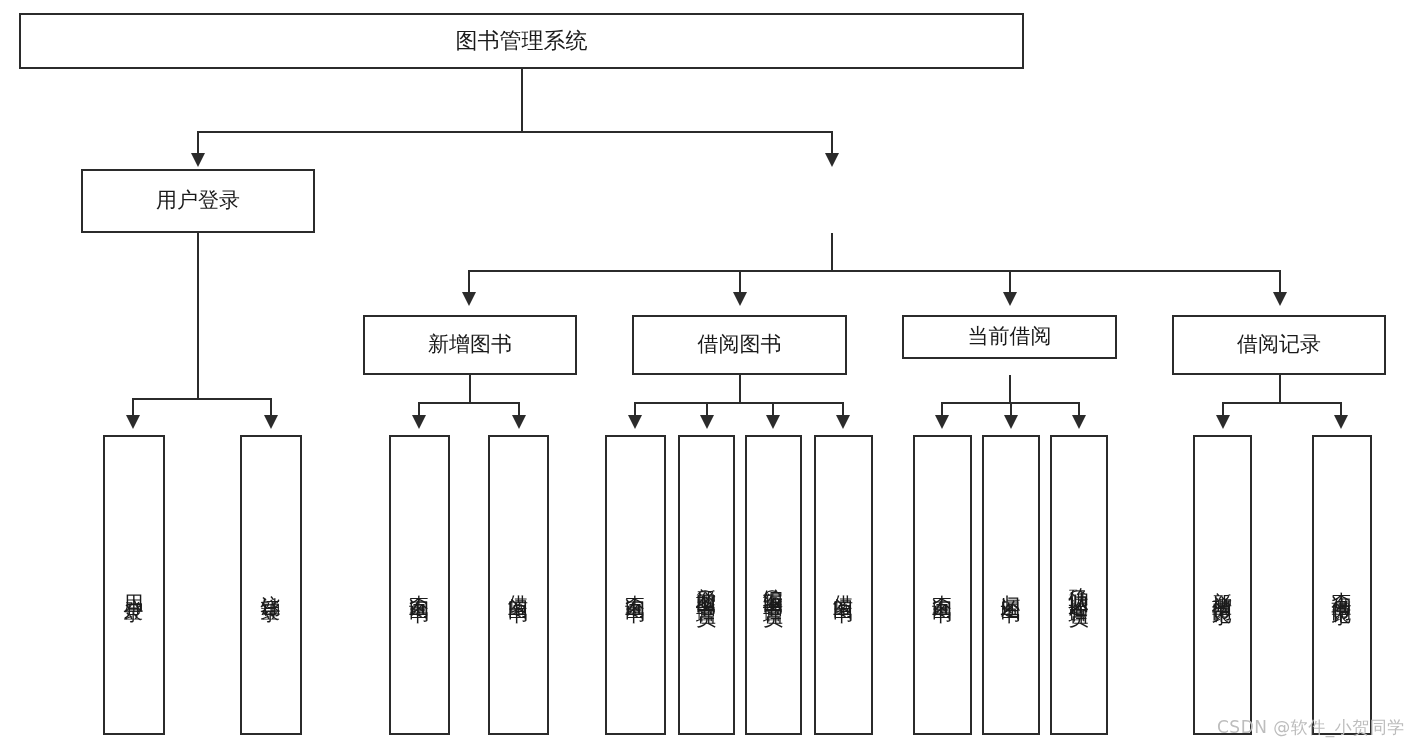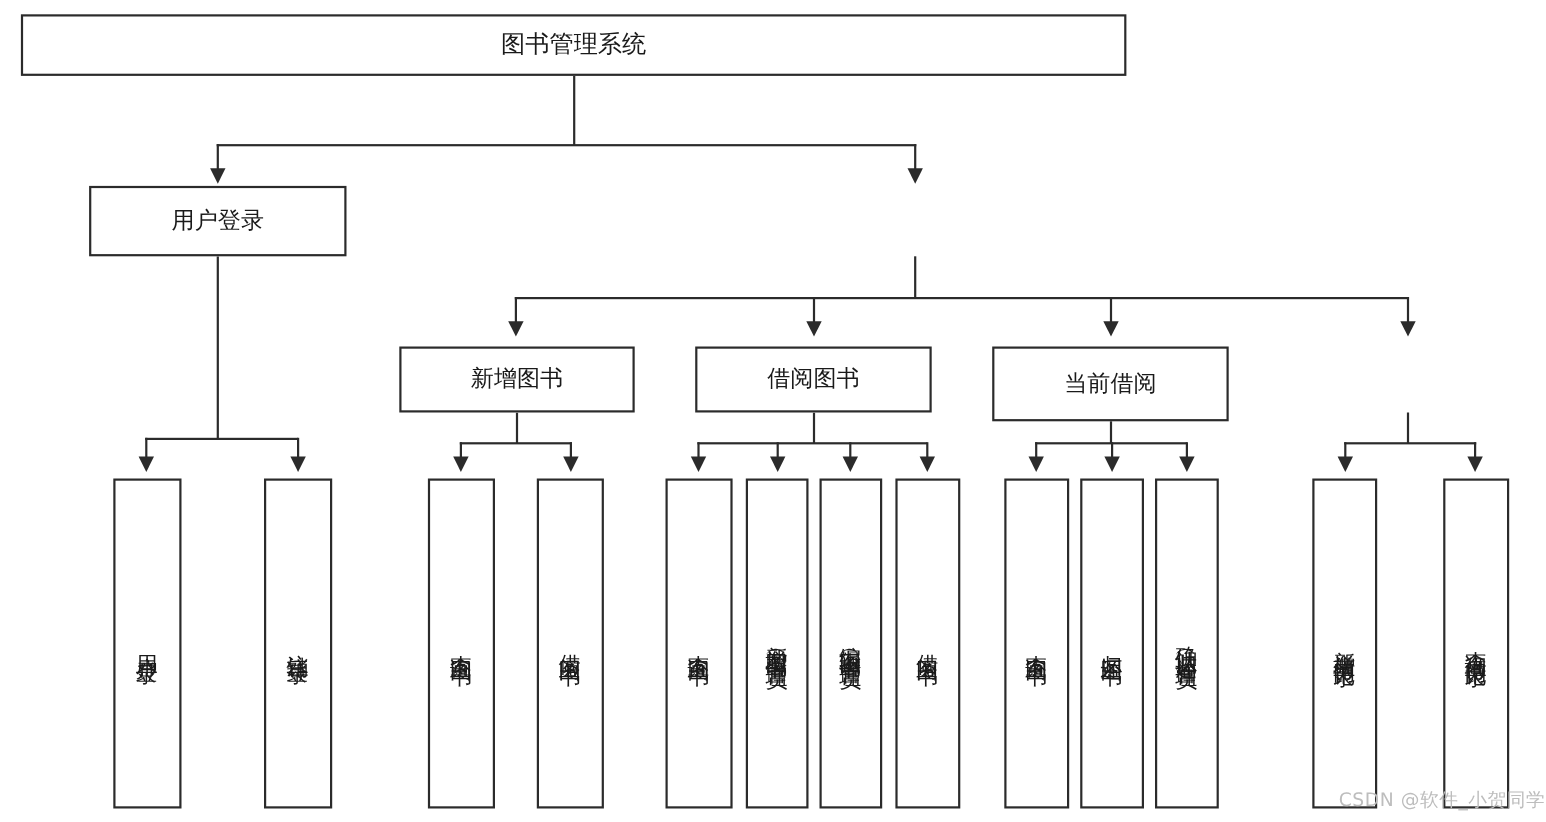--- a/index.html
+++ b/index.html
@@ -131,24 +131,27 @@
 
 
   <div class="node h-node" style="left:363px;top:315px;width:214px;height:60px;">
     <span class="lbl">新增图书</span>
   </div>
 
   <div class="node h-node" style="left:632px;top:315px;width:215px;height:60px;">
     <span class="lbl">借阅图书</span>
   </div>
 
-  <div class="node h-node" style="left:902px;top:315px;width:215px;height:68px;">
+  <div class="node h-node" style="left:902px;top:315px;width:215px;height:44px;">
     <span class="lbl">当前借阅</span>
   </div>
 
+  <div class="node h-node" style="left:1172px;top:315px;width:214px;height:60px;">
+    <span class="lbl">借阅记录</span>
+  </div>
 
   <div class="node v-node" style="left:103px;top:435px;width:62px;height:300px;">
     <span class="lbl">用户登录</span>
   </div>
 
   <div class="node v-node" style="left:240px;top:435px;width:62px;height:300px;">
     <span class="lbl">注销登录</span>
   </div>
 
   <div class="node v-node" style="left:389px;top:435px;width:61px;height:300px;">

